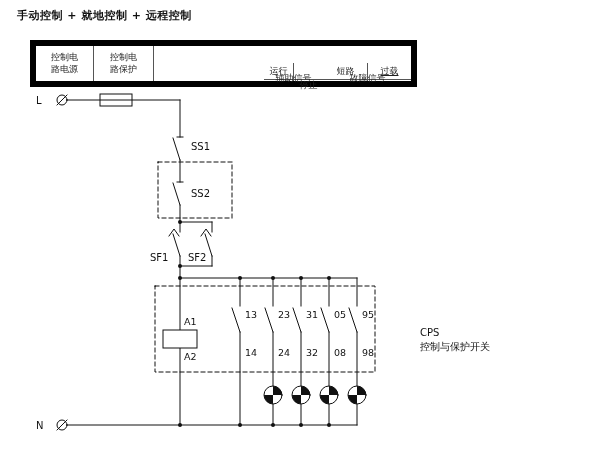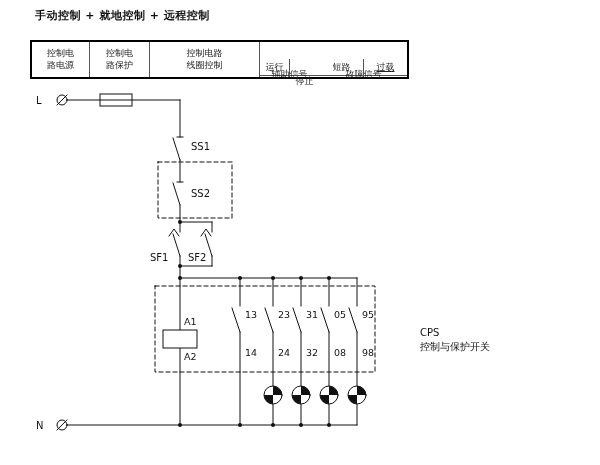--- a/index.html
+++ b/index.html
@@ -3,29 +3,29 @@
 <meta charset="utf-8">
 <style>
   html,body{margin:0;padding:0;}
   body{
     width:600px;height:465px;position:relative;background:#ffffff;
     font-family:"DejaVu Sans","Liberation Sans",sans-serif;color:#111;
     overflow:hidden;
   }
   #diagram-svg{position:absolute;left:0;top:0;}
   .page-title{
-    position:absolute;left:35px;top:8px;font-size:11px;font-weight:600;
+    position:absolute;left:17px;top:8px;font-size:11px;font-weight:600;
     letter-spacing:0.5px;color:#111;white-space:nowrap;
   }
   .spec-table{
     position:absolute;left:30px;top:40px;
     display:grid;
     grid-template-columns:58px 60px 110px 30px 30px 44px 43px;
     grid-template-rows:17px 18px;
-    border:2px solid #000000;box-sizing:content-box;
+    border:6px solid #000000;box-sizing:content-box;
     font-size:9px;line-height:1.25;color:#222;
   }
   .spec-table .cell{
     display:flex;align-items:center;justify-content:center;
     text-align:center;white-space:pre-line;
     border-right:1px solid #555;box-sizing:border-box;
     padding:0 1px;
   }
   .spec-table .hdr{border-bottom:1px solid #555;margin-top:33px;}
   .spec-table .no-r{border-right:none;}
@@ -192,21 +192,19 @@
   <text x="420" y="350" font-size="10">控制与保护开关</text>
 </svg>
 
 <div class="page-title">手动控制 + 就地控制 + 远程控制</div>
 
 <div class="spec-table">
   <div class="cell" style="grid-column:1;grid-row:1/3;">控制电
 路电源</div>
   <div class="cell" style="grid-column:2;grid-row:1/3;">控制电
 路保护</div>
-  <div class="cell" style="grid-column:3;grid-row:1/3;">控制电路
-线圈控制</div>
   <div class="cell hdr" style="grid-column:4/6;grid-row:1;">辅助信号</div>
   <div class="cell hdr no-r" style="grid-column:6/8;grid-row:1;">故障信号</div>
   <div class="cell" style="grid-column:4;grid-row:2;">运行</div>
   <div class="cell" style="grid-column:5;grid-row:2;margin-top:23px;">停止</div>
   <div class="cell" style="grid-column:6;grid-row:2;font-family:Liberation Serif, serif;">短路</div>
   <div class="cell no-r" style="grid-column:7;grid-row:2;text-decoration:underline;">过载</div>
 </div>
 
 </body></html>

